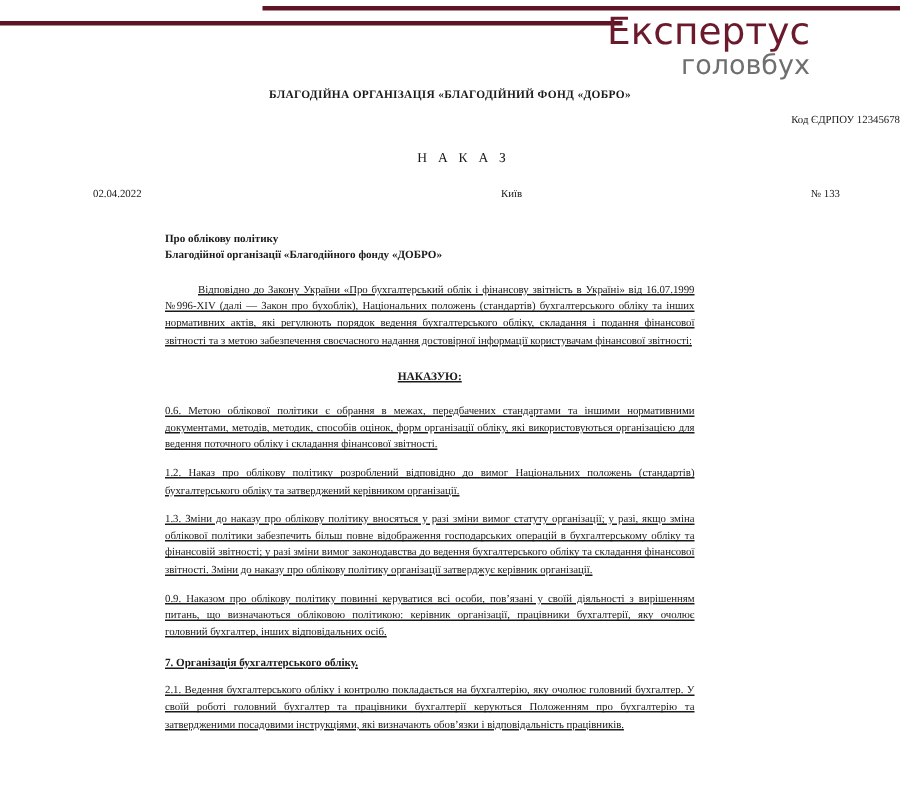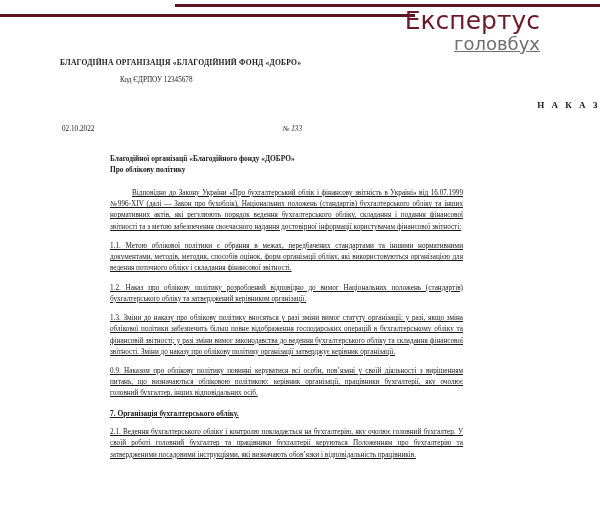--- a/index.html
+++ b/index.html
@@ -52,61 +52,60 @@
     color: #6b1a2b;
     letter-spacing: 0px;
     display: block;
   }
   .brand-sub {
     font-family: "DejaVu Sans", sans-serif;
     font-size: 18px;
     color: #6f6f6f;
     display: block;
     margin-top: 2px;
-    text-decoration: underline;
   }
 
   
   .doc {
     position: absolute;
     top: 58px;
     left: 0;
     width: 600px;
   }
   .org-title {
-    text-align: left;
+    text-align: center;
     font-weight: bold;
     font-size: 7.6px;
     letter-spacing: 0.2px;
     margin: 0 0 0 0;
     padding: 0 60px;
   }
   .edrpou {
-    text-align: left;
+    text-align: right;
     font-size: 7.2px;
     margin-top: 9px;
     padding-left: 120px;
   }
   .order-word {
-    text-align: right;
-    font-weight: bold;
+    text-align: center;
+    font-weight: normal;
     font-size: 9px;
     letter-spacing: 2.5px;
     margin-top: 16px;
     padding-left: 18px;
   }
   .meta-row {
     display: flex;
     margin-top: 15px;
     padding: 0 40px 0 62px;
     font-size: 7.2px;
   }
   .meta-date { flex: 0 0 150px; text-align: left; }
   .meta-city { flex: 1 1 auto; text-align: center; }
-  .meta-num  { flex: 0 0 90px; text-align: right; font-style: italic; }
+  .meta-num  { flex: 0 0 90px; text-align: right; }
 
   .subject {
     margin-top: 20px;
     padding-left: 110px;
     font-weight: bold;
     font-size: 7.4px;
     line-height: 1.55;
   }
 
   .body-text {
@@ -151,35 +150,37 @@
 
 <div class="doc">
 
   <div class="org-title">БЛАГОДІЙНА ОРГАНІЗАЦІЯ «БЛАГОДІЙНИЙ ФОНД «ДОБРО»</div>
 
   <div class="edrpou">Код ЄДРПОУ 12345678</div>
 
   <div class="order-word">Н А К А З</div>
 
   <div class="meta-row">
-    <span class="meta-date">02.10.2022</span>
+    <span class="meta-date">02.04.2022</span>
+    <span class="meta-city">Київ</span>
     <span class="meta-num">№ 133</span>
   </div>
 
   <div class="subject">
+    <div>Про облікову політику</div>
     <div>Благодійної організації «Благодійного фонду «ДОБРО»</div>
-    <div>Про облікову політику</div>
   </div>
 
   <div class="body-text intro">
 
     <p>Відповідно до Закону України «Про бухгалтерський облік і фінансову звітність в Україні» від 16.07.1999 №996-XIV (далі — Закон про бухоблік), Національних положень (стандартів) бухгалтерського обліку та інших нормативних актів, які регулюють порядок ведення бухгалтерського обліку, складання і подання фінансової звітності та з метою забезпечення своєчасного надання достовірної інформації користувачам фінансової звітності:</p>
 
+    <div class="center-bold">НАКАЗУЮ:</div>
 
-    <p class="noindent">1.1. Метою облікової політики є обрання в межах, передбачених стандартами та іншими нормативними документами, методів, методик, способів оцінок, форм організації обліку, які використовуються організацією для ведення поточного обліку і складання фінансової звітності.</p>
+    <p class="noindent">0.6. Метою облікової політики є обрання в межах, передбачених стандартами та іншими нормативними документами, методів, методик, способів оцінок, форм організації обліку, які використовуються організацією для ведення поточного обліку і складання фінансової звітності.</p>
     <p class="noindent">1.2. Наказ про облікову політику розроблений відповідно до вимог Національних положень (стандартів) бухгалтерського обліку та затверджений керівником організації.</p>
     <p class="noindent">1.3. Зміни до наказу про облікову політику вносяться у разі зміни вимог статуту організації; у разі, якщо зміна облікової політики забезпечить більш повне відображення господарських операцій в бухгалтерському обліку та фінансовій звітності; у разі зміни вимог законодавства до ведення бухгалтерського обліку та складання фінансової звітності. Зміни до наказу про облікову політику організації затверджує керівник організації.</p>
     <p class="noindent">0.9. Наказом про облікову політику повинні керуватися всі особи, пов’язані у своїй діяльності з вирішенням питань, що визначаються обліковою політикою: керівник організації, працівники бухгалтерії, яку очолює головний бухгалтер, інших відповідальних осіб.</p>
 
     <p class="noindent section-head">7. Організація бухгалтерського обліку.</p>
     <p class="noindent">2.1. Ведення бухгалтерського обліку і контролю покладається на бухгалтерію, яку очолює головний бухгалтер. У своїй роботі головний бухгалтер та працівники бухгалтерії керуються Положенням про бухгалтерію та затвердженими посадовими інструкціями, які визначають обов’язки і відповідальність працівників.</p>
 
   </div>
 </div>
 

